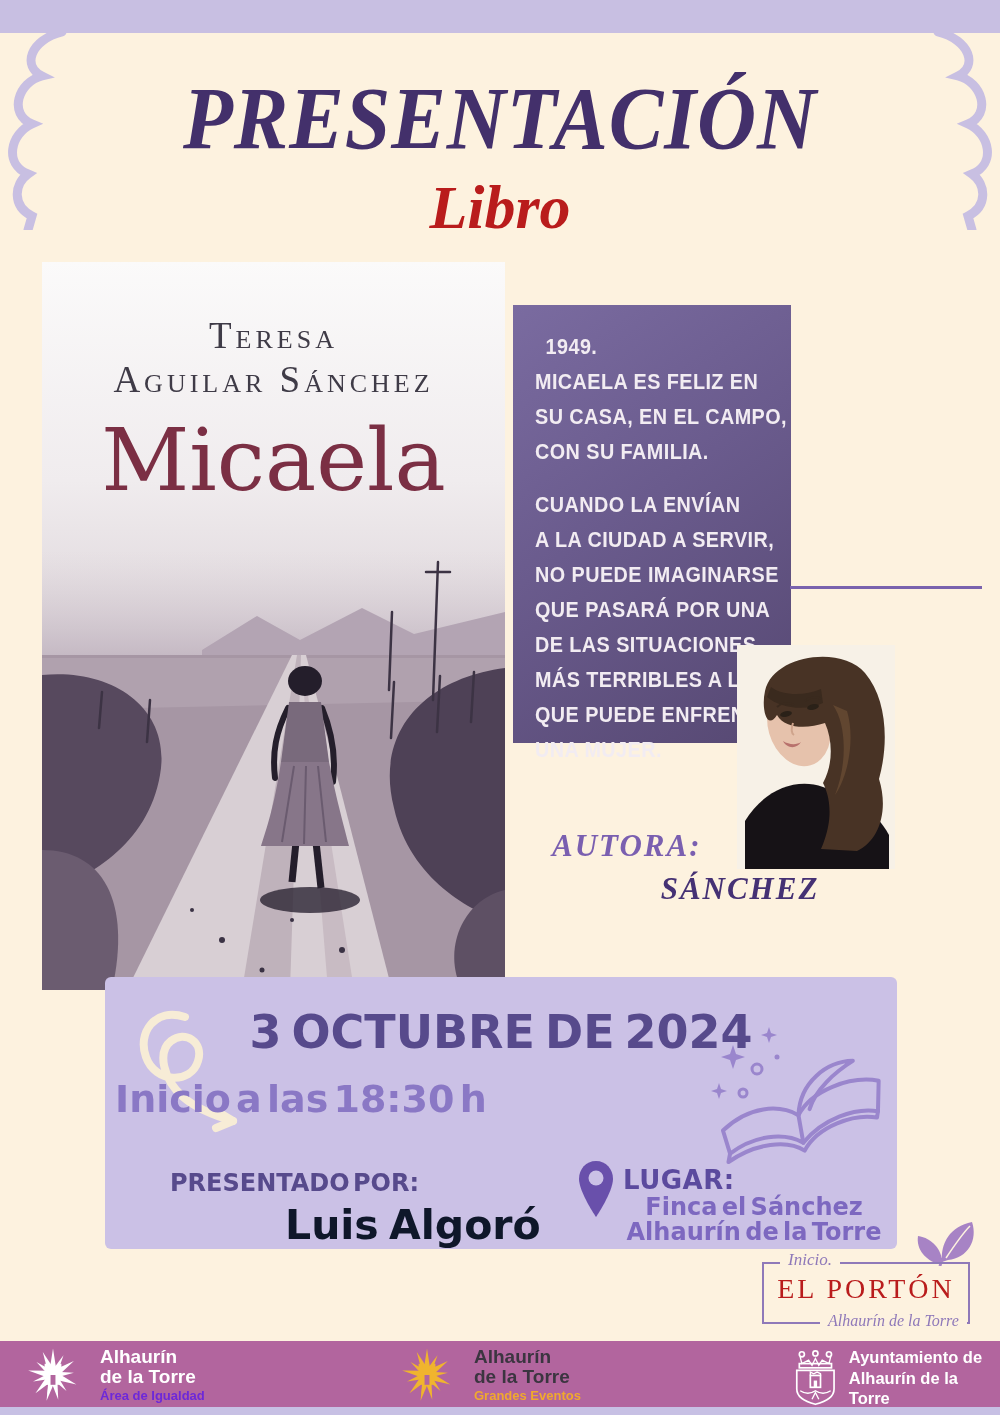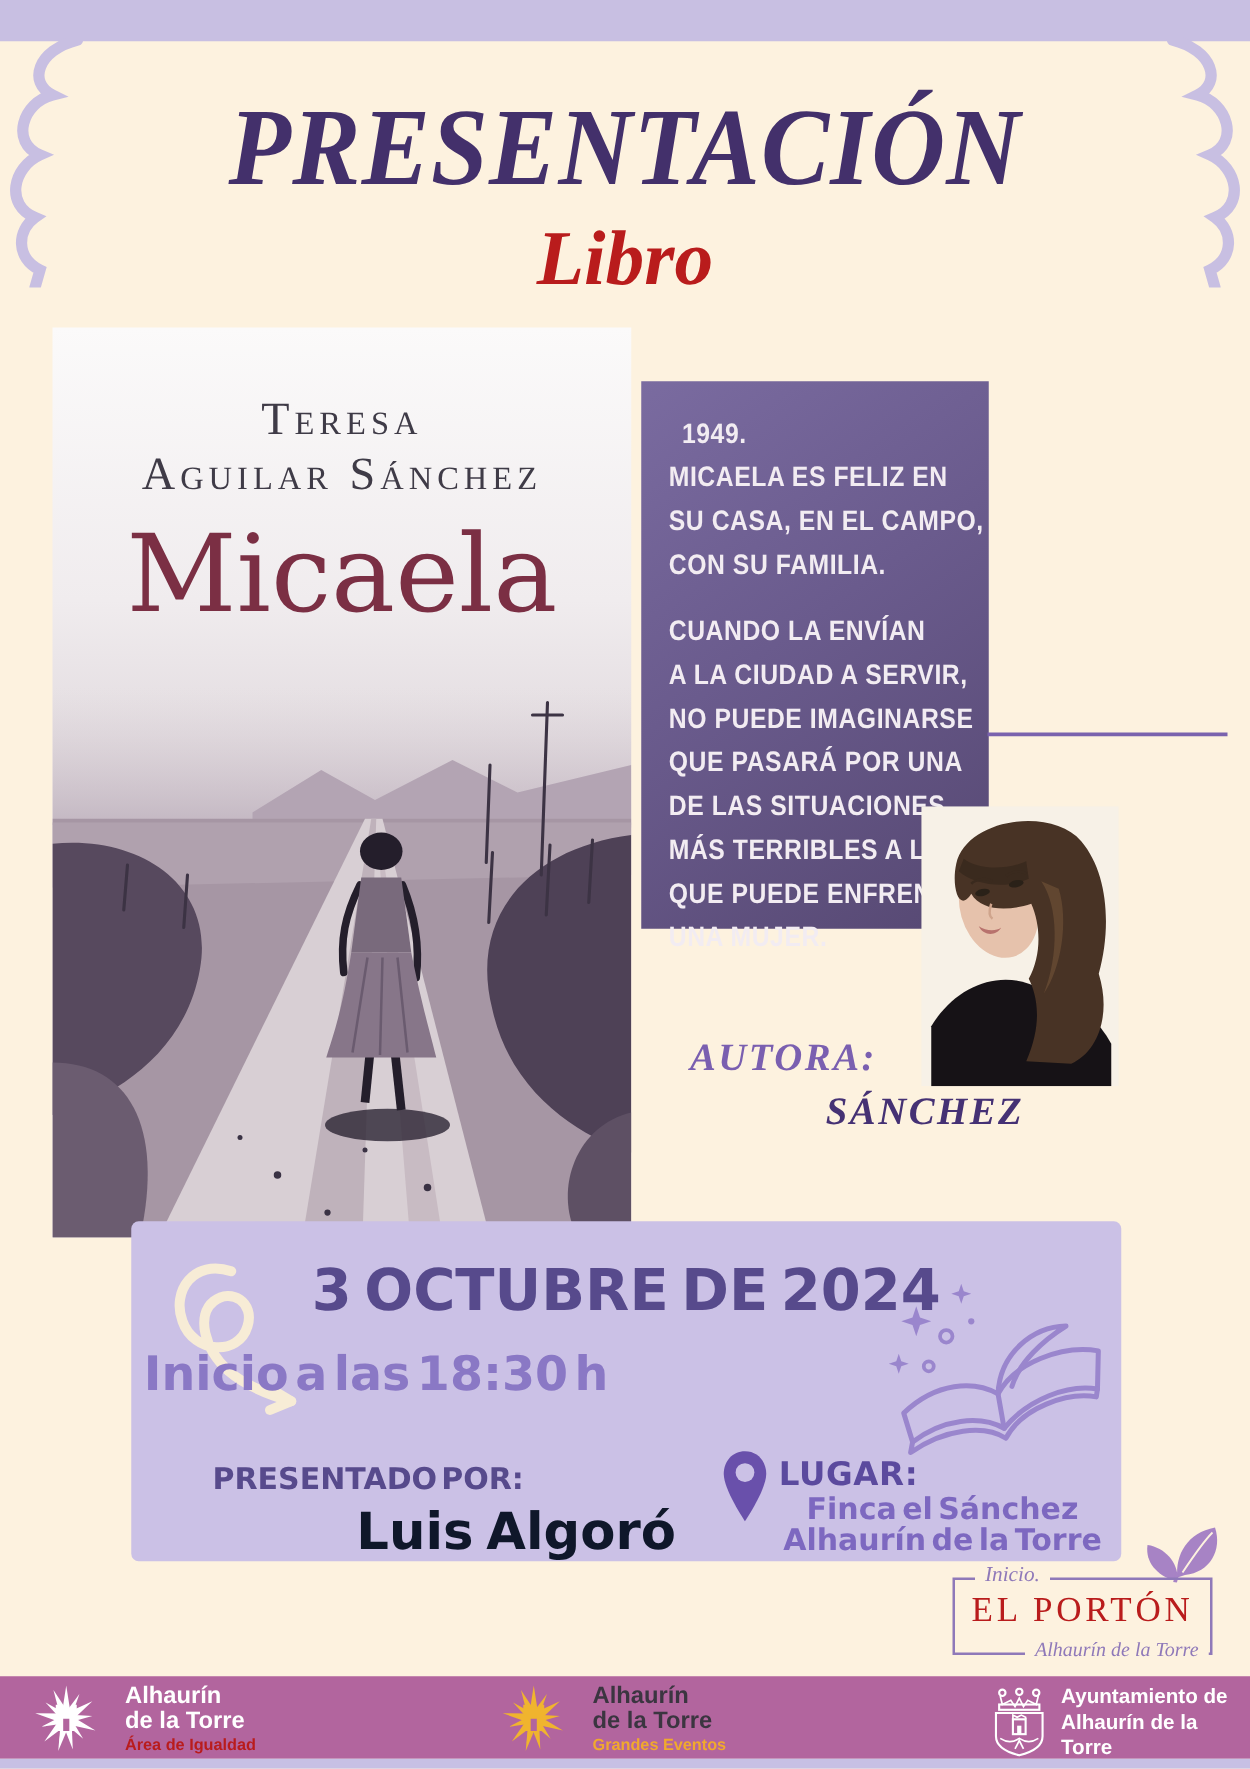--- a/index.html
+++ b/index.html
@@ -87,21 +87,21 @@
   .porton-sub{left:820px;top:1312px;background:#fdf2df;padding:0 8px;
          font-family:"Liberation Serif",serif;font-style:italic;
          font-size:16px;color:#8f79b9;white-space:nowrap;}
 
   
   .footer{left:0;top:1341px;width:1000px;height:66px;background:#b2659e;}
   .footer-strip{left:0;top:1407px;width:1000px;height:8px;background:#c7c0e4;}
   .flogo{position:absolute;display:flex;align-items:center;gap:8px;}
   .flogo .txt{line-height:1.05;}
   .f-bold{font-weight:bold;font-size:19px;color:#ffffff;}
-  .f-sub{font-weight:bold;font-size:13px;color:#b91c1c;margin-top:2px;}
+  .f-sub{font-weight:bold;font-size:13px;color:#6d28d9;margin-top:2px;}
   .dark .f-bold{color:#3b3540;}
   .yellow-sub{color:#f0a92d;}
   .f-ayto{font-weight:bold;font-size:16.5px;color:#ffffff;line-height:1.25;}
 </style>
 </head>
 <body>
 
 <div class="abs topbar"></div>
 
 <svg class="abs lace" viewBox="0 0 100 200">

